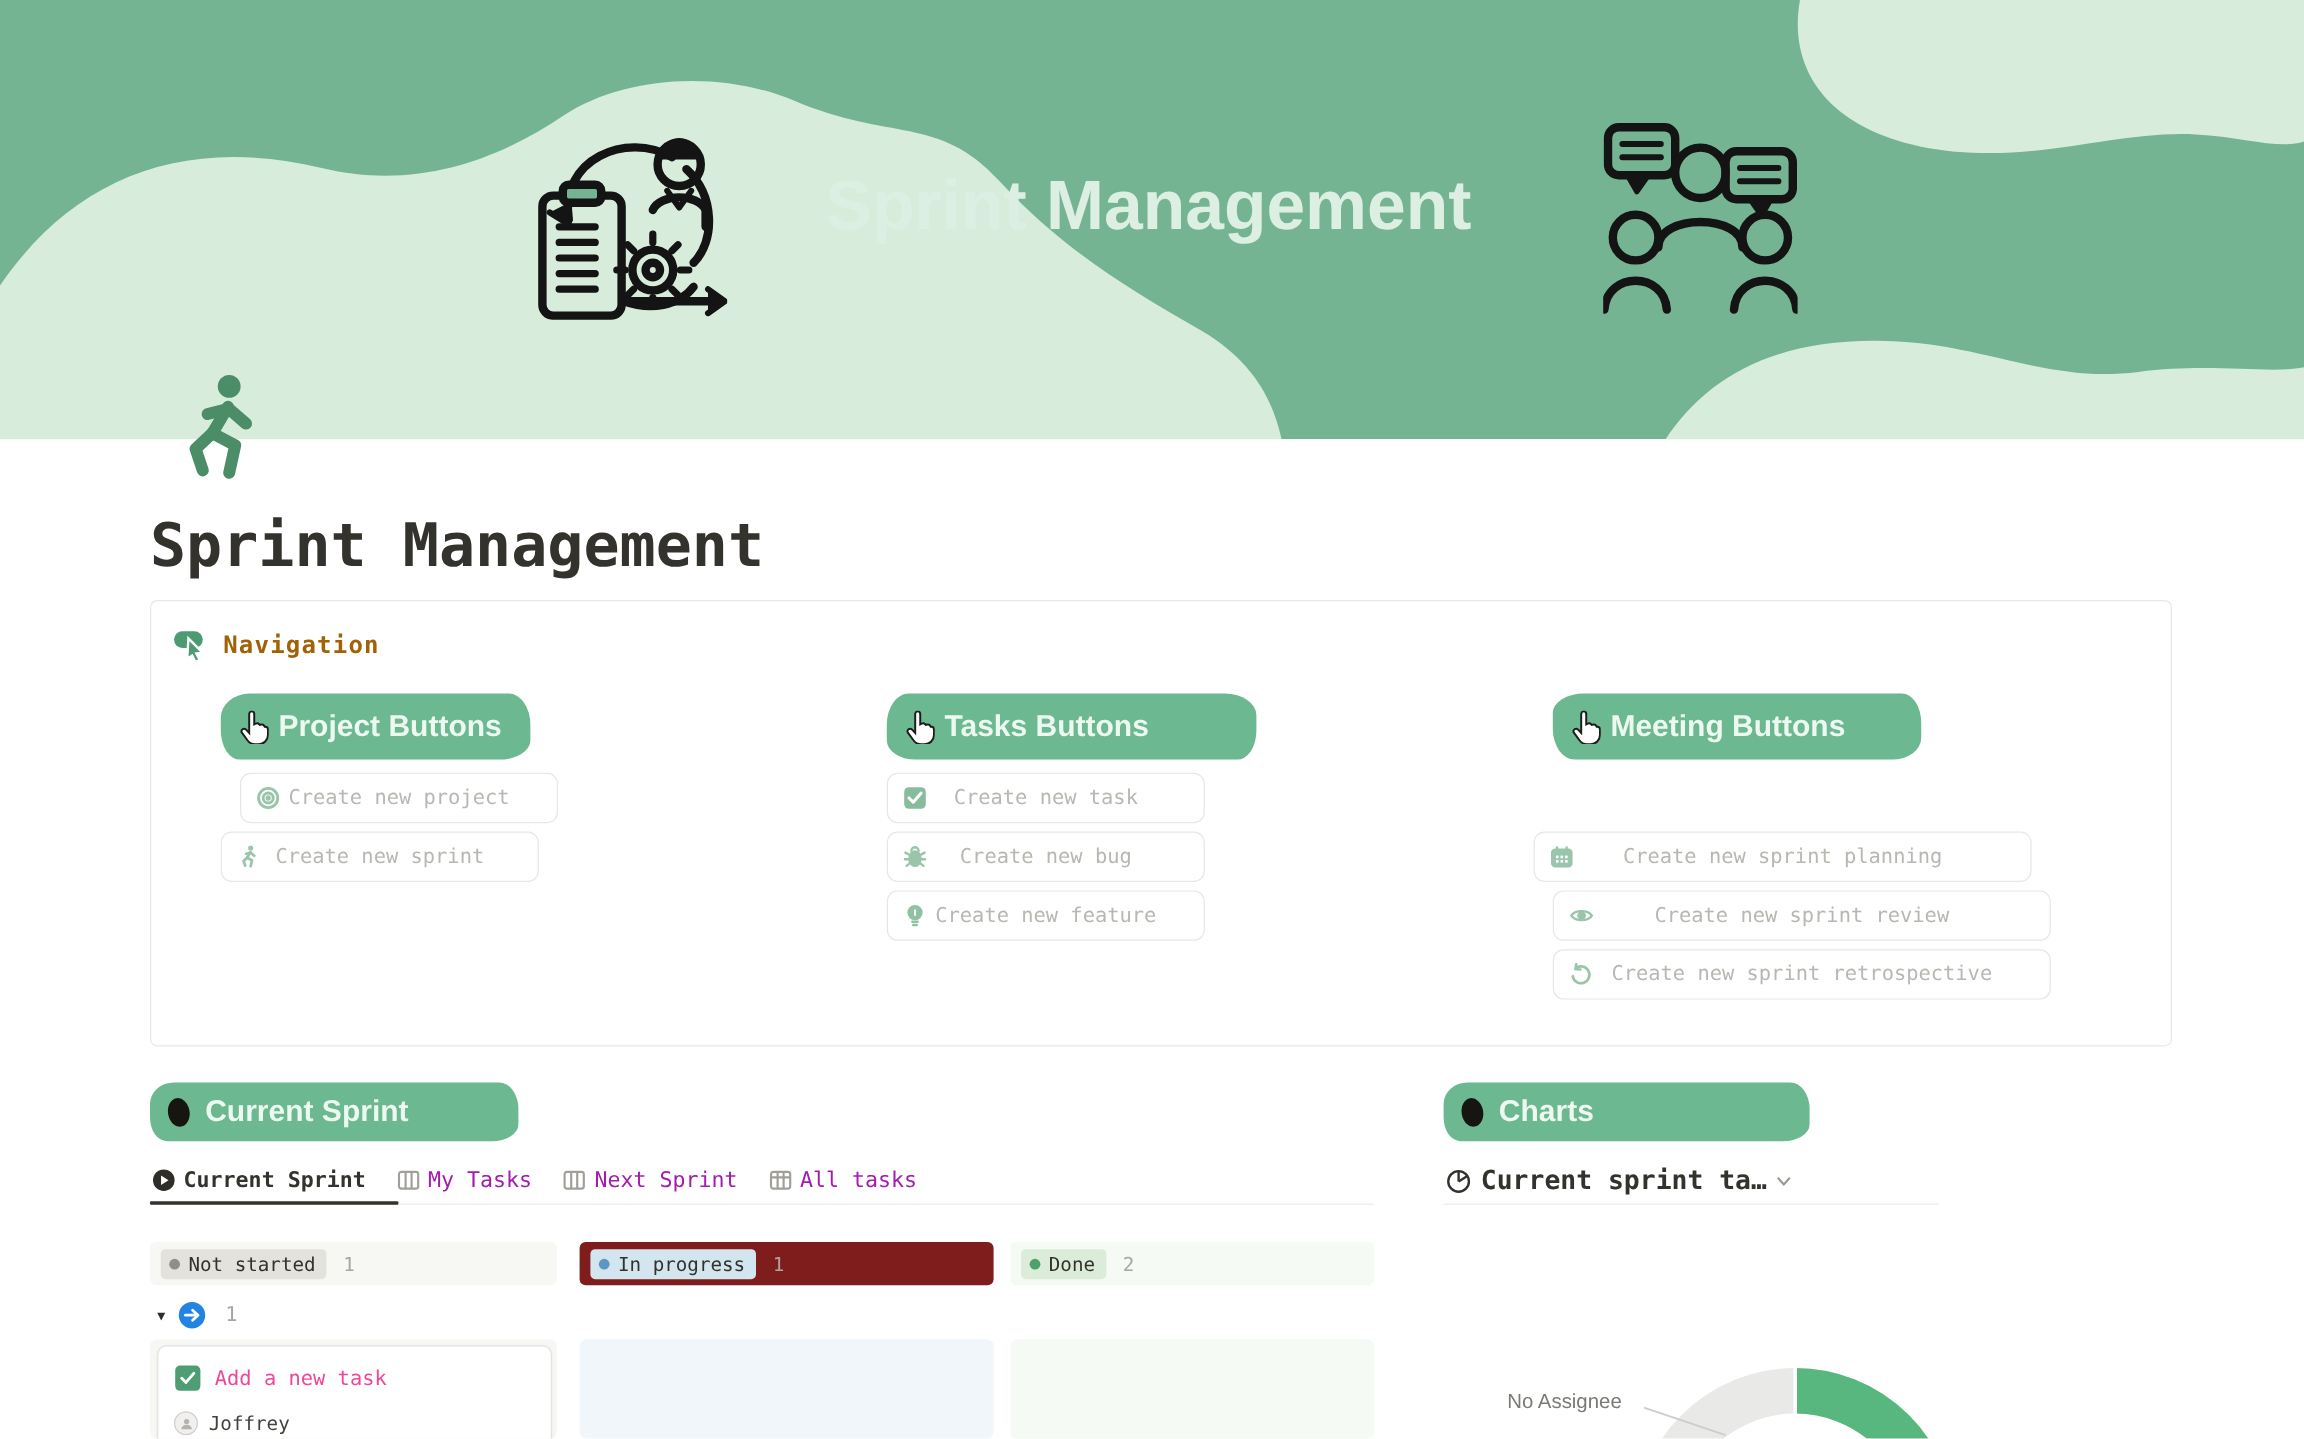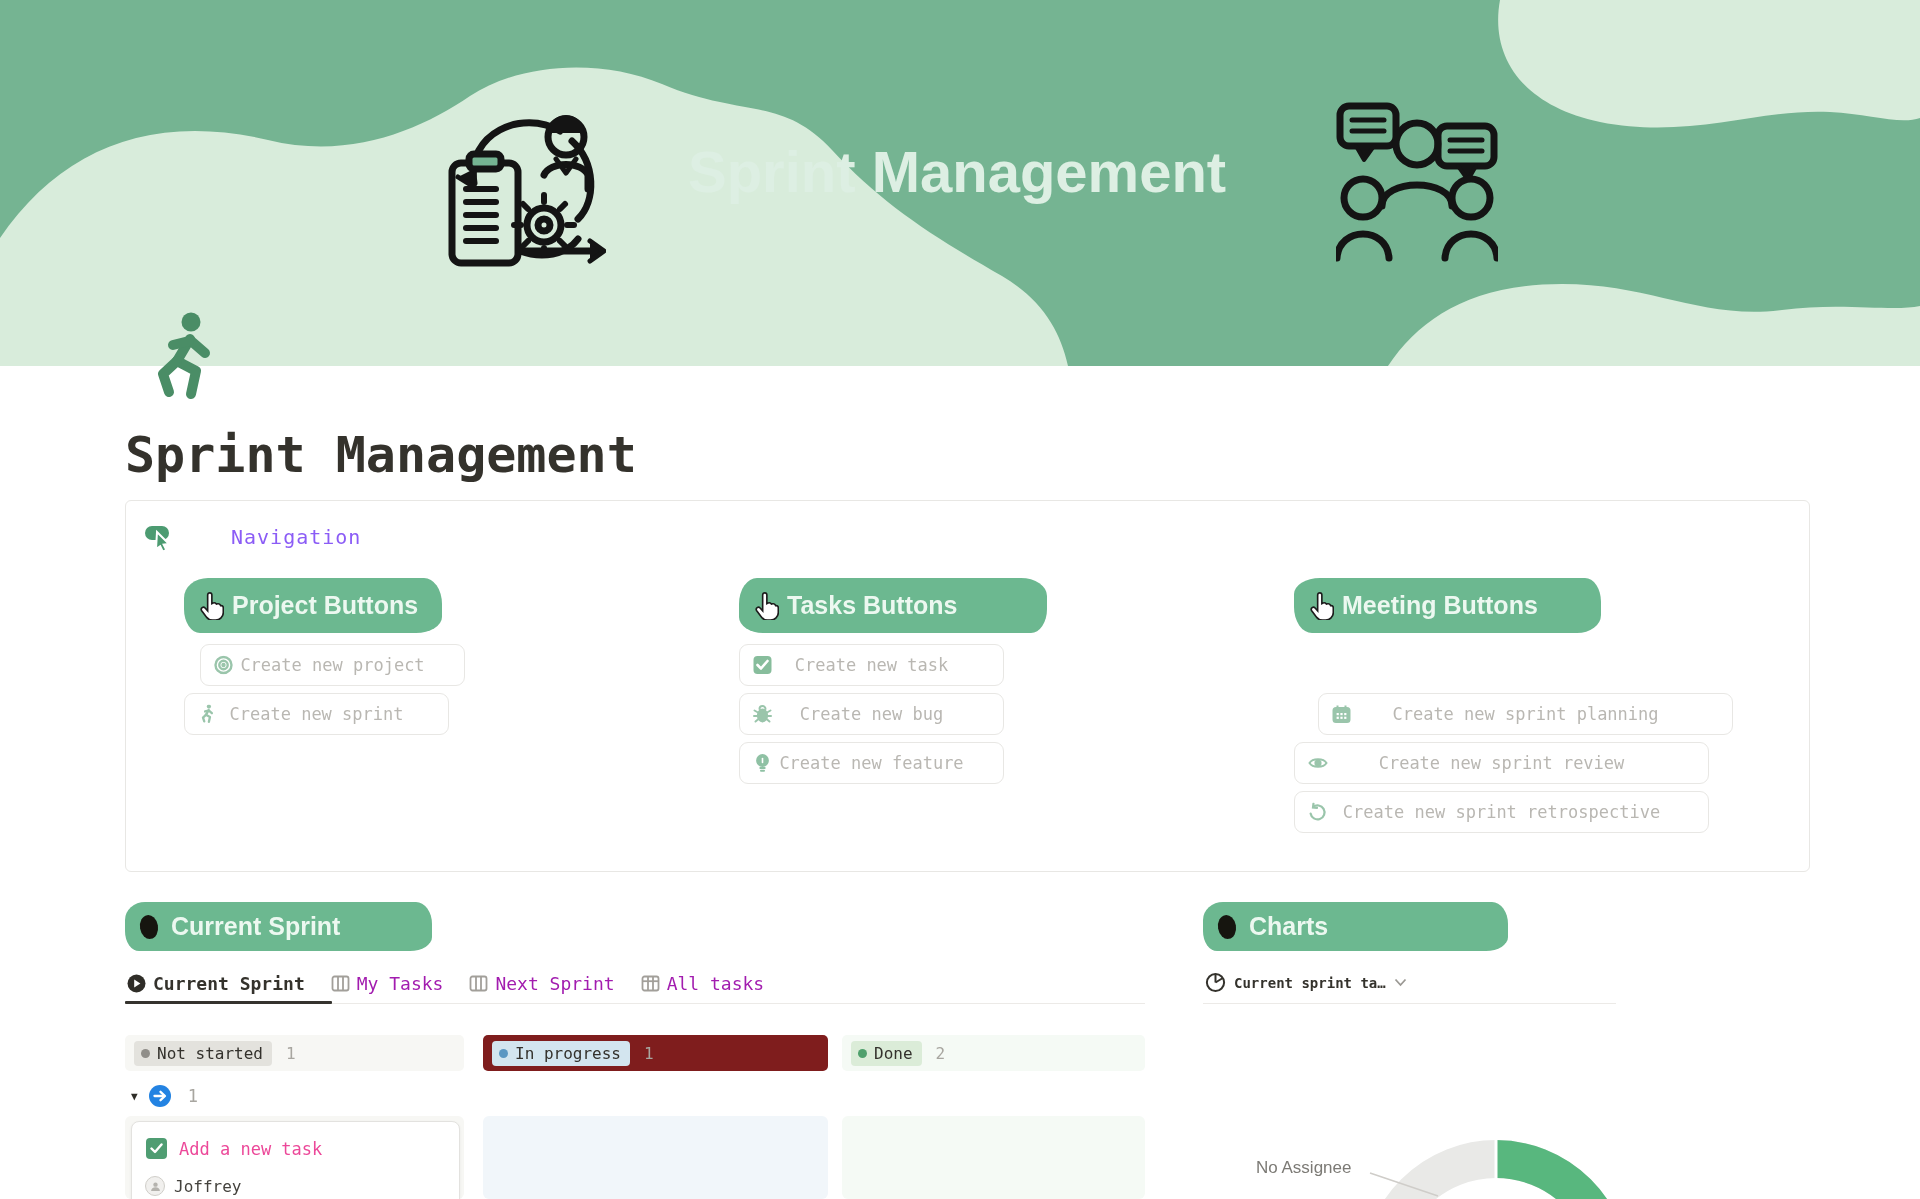--- a/index.html
+++ b/index.html
@@ -13,21 +13,21 @@
   .banner-title{left:688px;top:138px;width:580px;font-family:"Liberation Sans","DejaVu Sans",sans-serif;
     font-weight:800;font-size:58px;color:#ddefe3;letter-spacing:0;white-space:nowrap;}
 
   
   .page-icon{left:150px;top:312px;}
   .page-title{left:125px;top:426px;font-size:50px;font-weight:bold;color:#34322c;white-space:nowrap;}
 
   
   .callout{left:125px;top:500px;width:1683px;height:370px;background:#fff;border:1px solid #e8e7e4;border-radius:6px;}
   .callout-head{left:18px;top:22px;display:flex;align-items:center;gap:10px;}
-  .callout-label{font-size:20px;font-weight:normal;color:#8b5cf6;letter-spacing:1px;margin-left:45px;}
+  .callout-label{font-size:20px;font-weight:bold;color:#a16207;letter-spacing:1px;}
   .npill{height:55px;background:#6cb890;display:flex;align-items:center;padding-left:12px;gap:8px;
     border-radius:24px 18px 26px 16px / 20px 26px 16px 24px;box-sizing:border-box;}
   .npill-label{font-family:"Liberation Sans","DejaVu Sans",sans-serif;font-weight:800;font-size:25px;color:#ecf8f0;white-space:nowrap;}
   .nbtn{height:42px;background:#fff;border:1px solid #e8e7e4;border-radius:9px;box-sizing:border-box;
     display:flex;align-items:center;justify-content:center;}
   .nbtn .bicon{position:absolute;left:13px;top:50%;transform:translateY(-50%);display:flex;}
   .nbtn-label{font-size:17px;color:#b9b7b2;white-space:nowrap;}
 
   
   .spill{height:49px;background:#6cb890;display:flex;align-items:center;padding-left:12px;gap:10px;
@@ -55,21 +55,21 @@
   .card{background:#fff;border:1px solid #e3e2df;border-radius:8px;box-shadow:0 1px 3px rgba(0,0,0,.06);}
   .card-title-row{display:flex;align-items:center;gap:12px;padding:16px 0 0 14px;}
   .card-title{font-size:17px;color:#ec4899;white-space:nowrap;}
   .checkbox{width:21px;height:21px;border-radius:4px;background:#4f9d72;display:flex;align-items:center;justify-content:center;flex:none;}
   .assignee-row{display:flex;align-items:center;gap:9px;padding:17px 0 0 13px;}
   .avatar{width:20px;height:20px;border-radius:50%;background:#f1f0ee;border:1px solid #d0cec9;box-sizing:border-box;
     display:flex;align-items:center;justify-content:center;flex:none;}
   .assignee-name{font-size:16px;color:#44423d;}
 
   
-  .charts-tab{display:flex;align-items:center;gap:8px;font-size:14px;font-weight:bold;color:#34322c;}
+  .charts-tab{display:flex;align-items:center;gap:8px;font-size:22px;font-weight:bold;color:#34322c;}
   .no-assignee{font-family:"Liberation Sans","DejaVu Sans",sans-serif;font-size:17px;color:#7c7a75;white-space:nowrap;}
 </style>
 </head>
 <body>
 
 <div class="stage">
 
   <div class="abs banner">
     <svg width="1920" height="366" viewBox="0 0 1920 366">
       <rect x="0" y="0" width="1920" height="366" fill="#75b492"></rect>
@@ -227,21 +227,21 @@
         </span>
       <span class="nbtn-label">Create new feature</span>
     </div>
 
     <div class="abs npill" style="left:1168px;top:77px;width:307px;border-radius:26px 16px 24px 18px / 16px 24px 18px 26px;">
       <svg width="28" height="28" viewBox="0 0 24 24">
         <path d="M10 2.5 c0-1 .8-1.8 1.8-1.8 s1.8 .8 1.8 1.8 v7.5 l1-.5 c.9-.4 1.9-.3 2.5 .4 l.4 .5 1.1-.3 c.9-.2 1.8 .2 2.2 1 l.3 .6 h.5 c1 0 1.8 .9 1.8 1.9 v3.9 c0 3.7-3 6.6-6.6 6.6 h-2.7 c-2 0-4-1-5.2-2.6 l-4-5.4 c-.6-.9-.4-2.1 .4-2.7 .8-.5 1.8-.4 2.5 .3 l2.2 2.4 Z" fill="#ffffff" stroke="#1c1c1c" stroke-width="1.4"></path>
       </svg>
       <span class="npill-label">Meeting Buttons</span>
     </div>
-    <div class="abs nbtn" style="left:1192px;top:192px;width:415px;">
+    <div class="abs nbtn" style="left:1152px;top:192px;width:415px;">
       <span class="bicon">
         <svg width="19" height="19" viewBox="0 0 19 19" fill="none" stroke="#9ac5ab" stroke-width="2">
           <rect x="1.5" y="3.5" width="16" height="14" rx="2.5" fill="#9ac5ab"></rect>
           <path d="M5.5,1 v4"></path>
             <path d="M13.5,1 v4"></path>
           <g fill="#fff" stroke="none">
             <rect x="4.6" y="8.5" width="2.2" height="2.2"></rect>
               <rect x="8.4" y="8.5" width="2.2" height="2.2"></rect>
               <rect x="12.2" y="8.5" width="2.2" height="2.2"></rect>
             <rect x="4.6" y="12.2" width="2.2" height="2.2"></rect>

